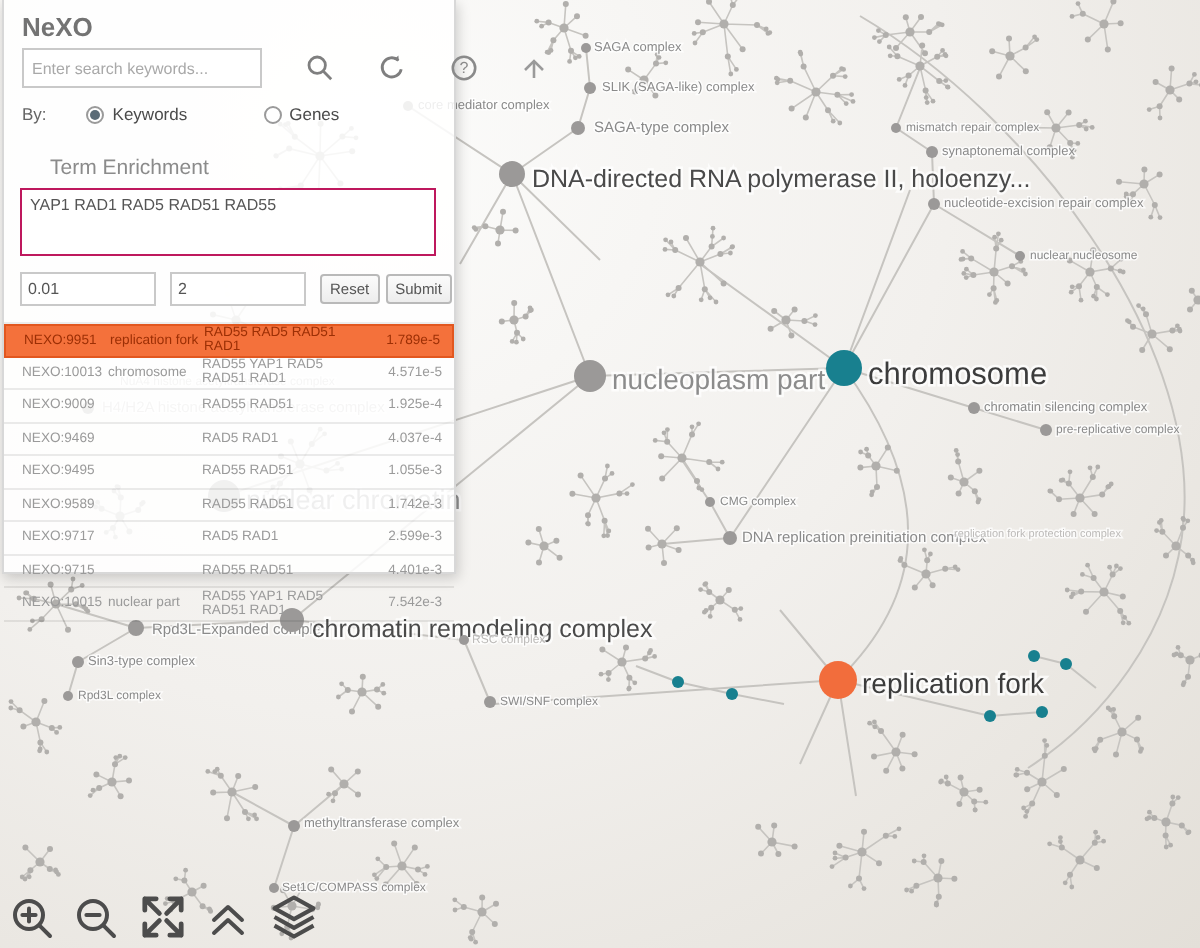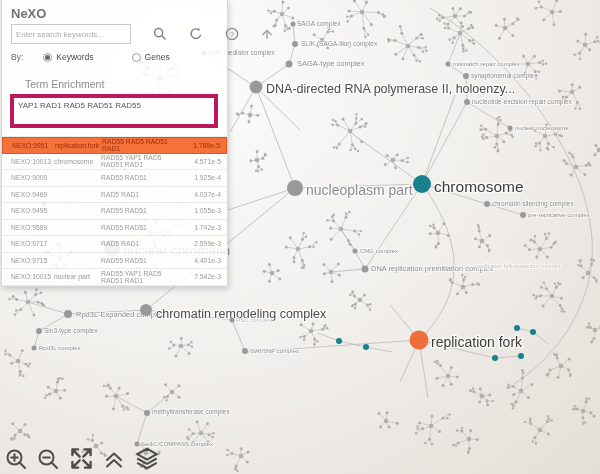--- a/index.html
+++ b/index.html
@@ -26,21 +26,21 @@
   #search-input::placeholder{color:#a9a9a9;}
   .panel-icon{margin-left:6px;display:inline-flex;cursor:pointer;}
   .by-row{display:flex;align-items:center;padding:8px 0 0 9px;font-size:8.5px;color:#666;}
   .radio-opt{display:flex;align-items:center;margin-left:20px;cursor:pointer;}
   .radio-circle{width:9px;height:9px;border:1px solid #9a9a9a;border-radius:50%;background:#fff;
     display:inline-flex;align-items:center;justify-content:center;margin-right:4px;box-sizing:border-box;}
   .radio-dot{width:5px;height:5px;border-radius:50%;background:#5a6b77;}
   .radio-label{color:#4a4a4a;}
   #enrich-heading{font-size:10.5px;color:#8b8b8b;padding:16px 0 4px 23px;}
   #gene-query{
-    display:block;width:208px;height:34px;margin:0 0 0 8px;border:4px solid #be185d;
+    display:block;width:208px;height:34px;margin:0 0 0 8px;border:1px solid #be185d;
     background:rgba(255,255,255,0.92);font-size:8px;color:#555;padding:3px 4px;resize:none;
     font-family:inherit;outline:none;box-sizing:border-box;
   }
   .param-row{display:flex;align-items:center;margin:8px 0 0 8px;}
   .param-input{width:60px;height:15px;border:1px solid #c9c9c9;background:rgba(255,255,255,0.92);
     font-size:8px;color:#555;padding:0 3px;margin-right:7px;outline:none;font-family:inherit;}
   .mini-btn{
     font-size:7.5px;color:#555;background:linear-gradient(#fbfbfb,#ededed);
     border:1px solid #b9b9b9;border-radius:2px;padding:2px 4px;margin-right:3px;cursor:pointer;
     font-family:inherit;
@@ -897,20 +897,26 @@
     <span class="radio-opt" style="margin-left:38px">
       <span class="radio-circle"></span>
       <span class="radio-label">Genes</span>
     </span>
   </div>
 
   <div id="enrich-heading">Term Enrichment</div>
 
   <textarea id="gene-query" style="">YAP1 RAD1 RAD5 RAD51 RAD55</textarea>
 
+  <div class="param-row">
+    <input class="param-input" value="0.01" style="">
+    <input class="param-input" value="2" style="">
+    <button class="mini-btn">Reset</button>
+    <button class="mini-btn">Submit</button>
+  </div>
 
   <div id="results-body">
       <div class="trow sel">
         <span class="c-id">NEXO:9951</span>
         <span class="c-term">replication fork</span>
         <span class="c-genes">RAD55 RAD5 RAD51 RAD1</span>
         <span class="c-p">1.789e-5</span>
       </div>
       <div class="trow">
         <span class="c-id">NEXO:10013</span>

